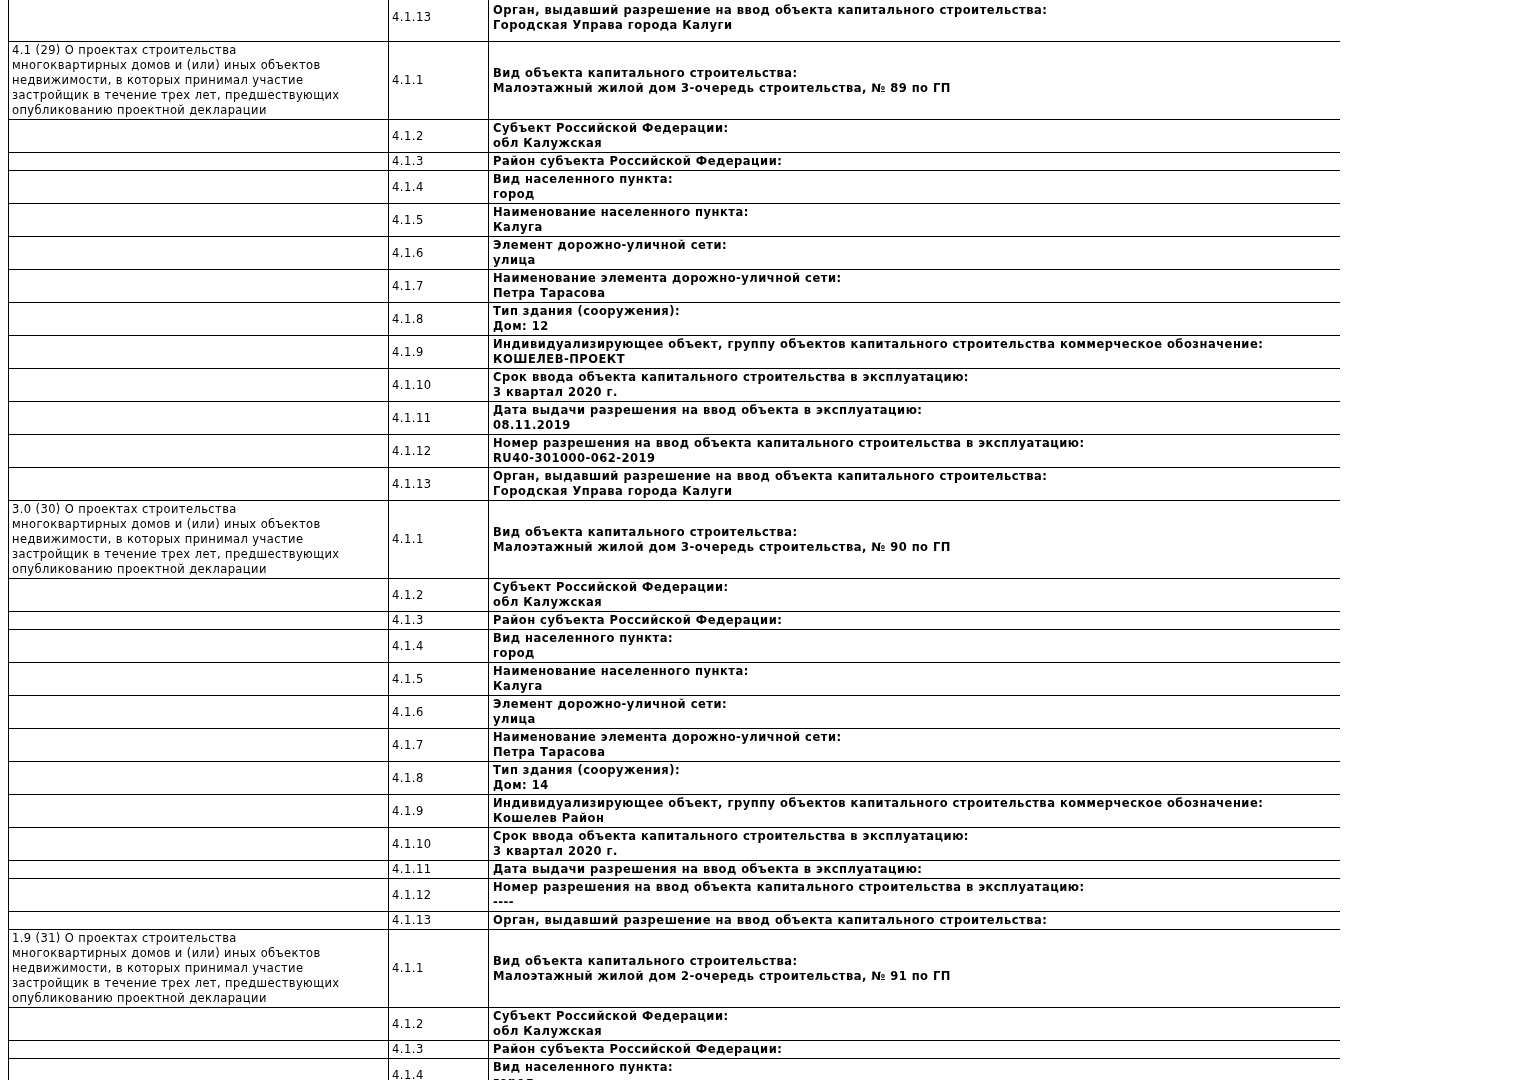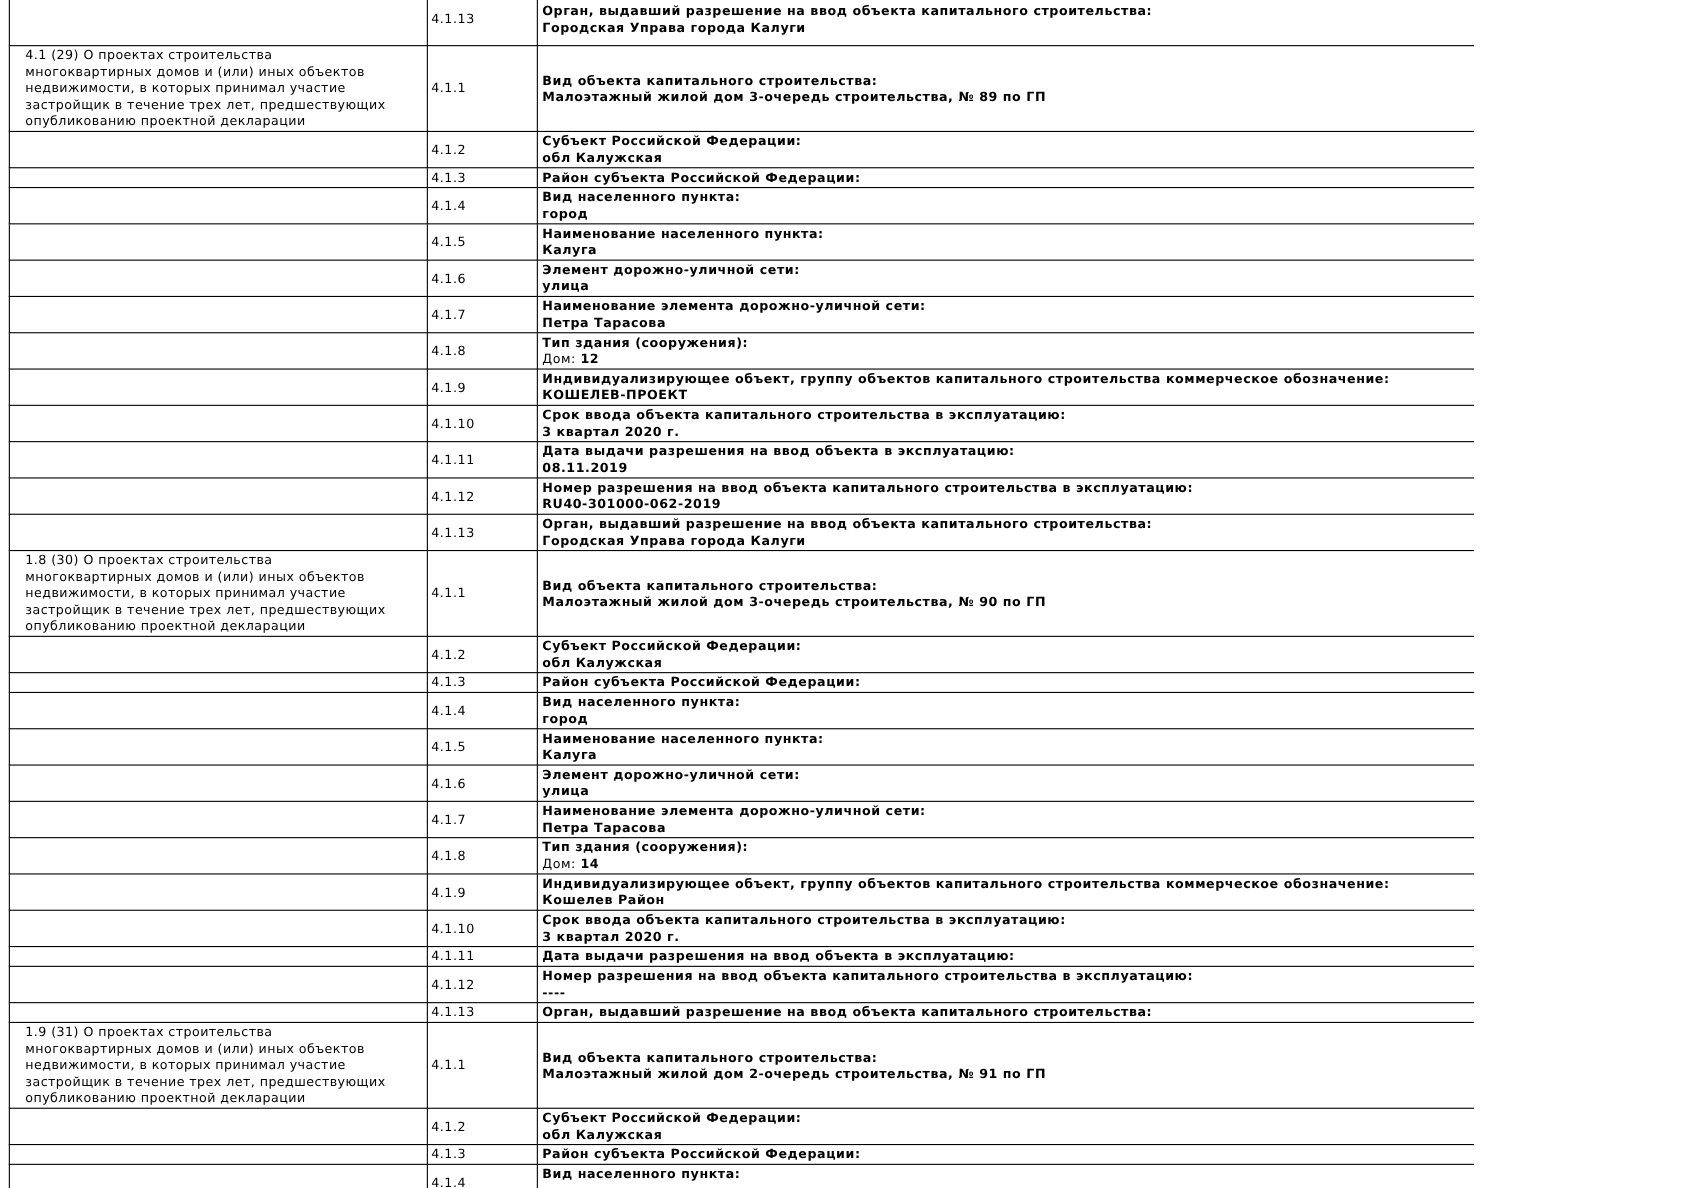--- a/index.html
+++ b/index.html
@@ -26,28 +26,28 @@
     letter-spacing: 0.5px;
     color: #000000;
     padding: 1px 4px;
     vertical-align: middle;
     overflow: hidden;
   }
   td.desc {
     vertical-align: top;
     white-space: pre-line;
     letter-spacing: 0.4px;
-    padding: 1px 14px;
+    padding: 1px 3px;
   }
   td.code { padding: 1px 3px; }
   tr.partial-top { height: 48px; }
   tr.section-first { height: 78px; }
   .label { font-weight: bold; }
   .value { font-weight: bold; }
-  .vprefix { font-weight: normal; }
+  .vprefix { font-weight: bold; }
 </style>
 </head>
 <body>
 
 <div class="page">
   <table class="decl">
     <colgroup>
       <col style="width:380px">
       <col style="width:100px">
       <col style="width:1030px">
@@ -162,21 +162,21 @@
         </tr>
         <tr>
           <td class="desc"></td>
           <td class="code">4.1.13</td>
           <td class="content">
             <div class="label">Орган, выдавший разрешение на ввод объекта капитального строительства:</div>
             <div class="value-line"><span class="value">Городская Управа города Калуги</span></div>
           </td>
         </tr>
         <tr class="section-first">
-          <td class="desc">1.8 (30) О проектах строительства
+          <td class="desc">3.0 (30) О проектах строительства
 многоквартирных домов и (или) иных объектов
 недвижимости, в которых принимал участие
 застройщик в течение трех лет, предшествующих
 опубликованию проектной декларации</td>
           <td class="code">4.1.1</td>
           <td class="content">
             <div class="label">Вид объекта капитального строительства:</div>
             <div class="value-line"><span class="value">Малоэтажный жилой дом 3-очередь строительства, № 90 по ГП</span></div>
           </td>
         </tr>

